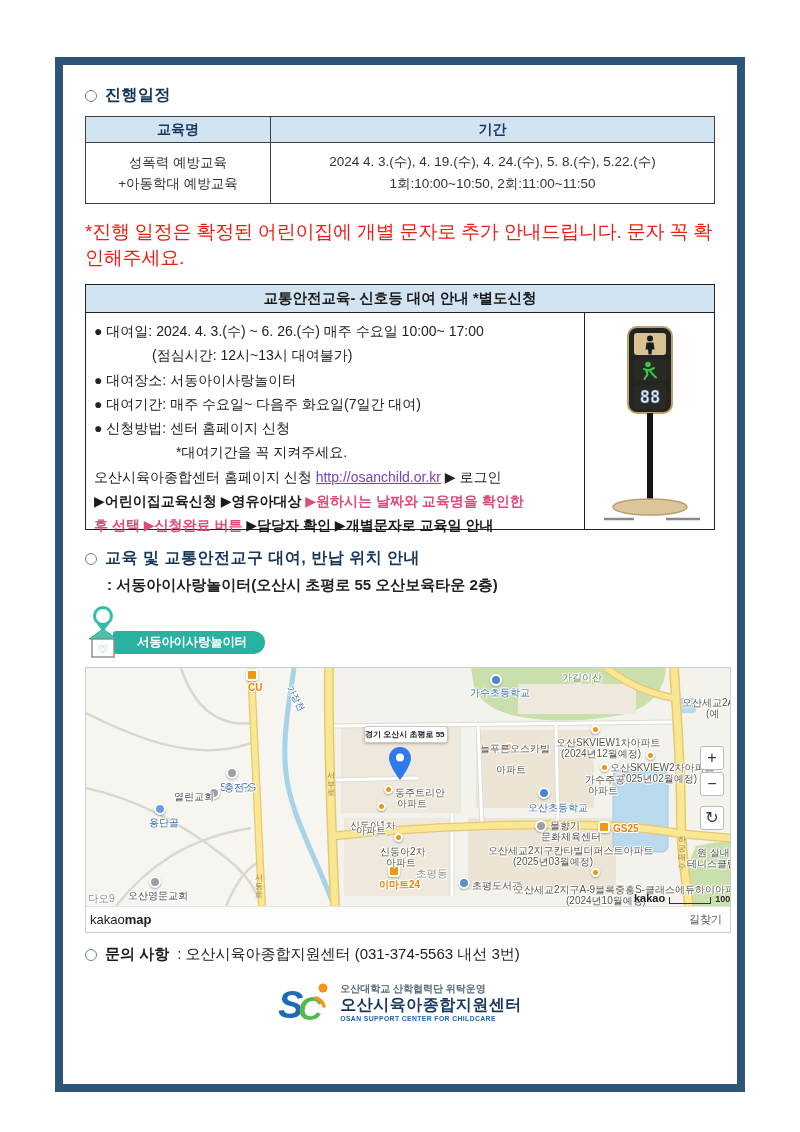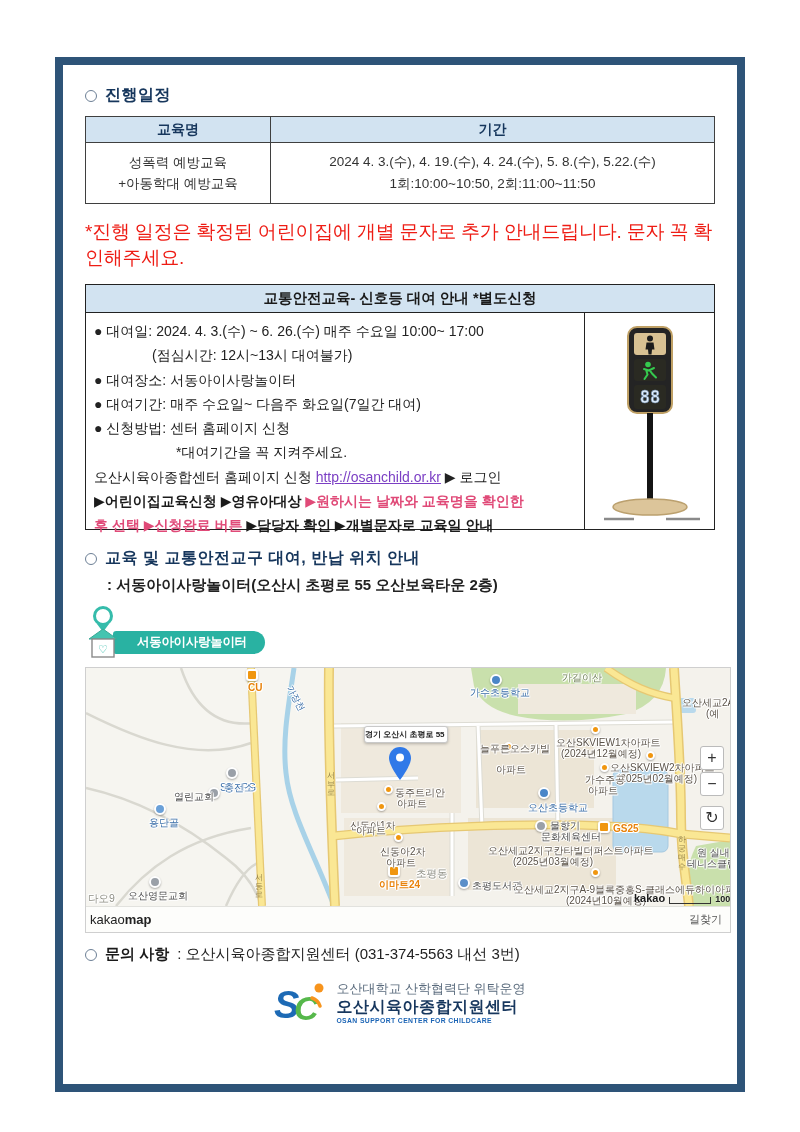--- a/index.html
+++ b/index.html
@@ -102,21 +102,21 @@
   .kscale .kword { font-size:11px; font-weight:bold; color:#1a1a1a; text-shadow:0 0 2px #fff; }
   .kscale .bar { width:42px; height:7px; border-left:1.5px solid #333; border-right:1.5px solid #333; border-bottom:1.5px solid #333; }
   .kscale .dist { font-size:9px; font-weight:bold; color:#1a1a1a; text-shadow:0 0 2px #fff; }
 
   
   .contact { display:flex; align-items:center; gap:8px; margin-top:12px; font-size:15px; }
   .contact .lbl { font-weight:bold; color:#1a1a1a; }
   .contact .val { color:#222; }
   .logo-row { display:flex; align-items:center; justify-content:center; gap:8px; margin-top:16px; }
   .logo-text { display:flex; flex-direction:column; line-height:1.25; }
-  .logo-top { font-size:13px; color:#5a6b7d; }
+  .logo-top { font-size:10px; color:#5a6b7d;font-weight:bold; }
   .logo-name { font-size:16px; font-weight:bold; color:#17375e; letter-spacing:.5px; }
   .logo-eng { font-size:6.8px; font-weight:bold; color:#1b64b5; letter-spacing:.4px; }
 </style>
 </head>
 <body>
 
 <div class="frame">
 
   <div class="sec-head">
     <span class="bullet-circle"></span>

